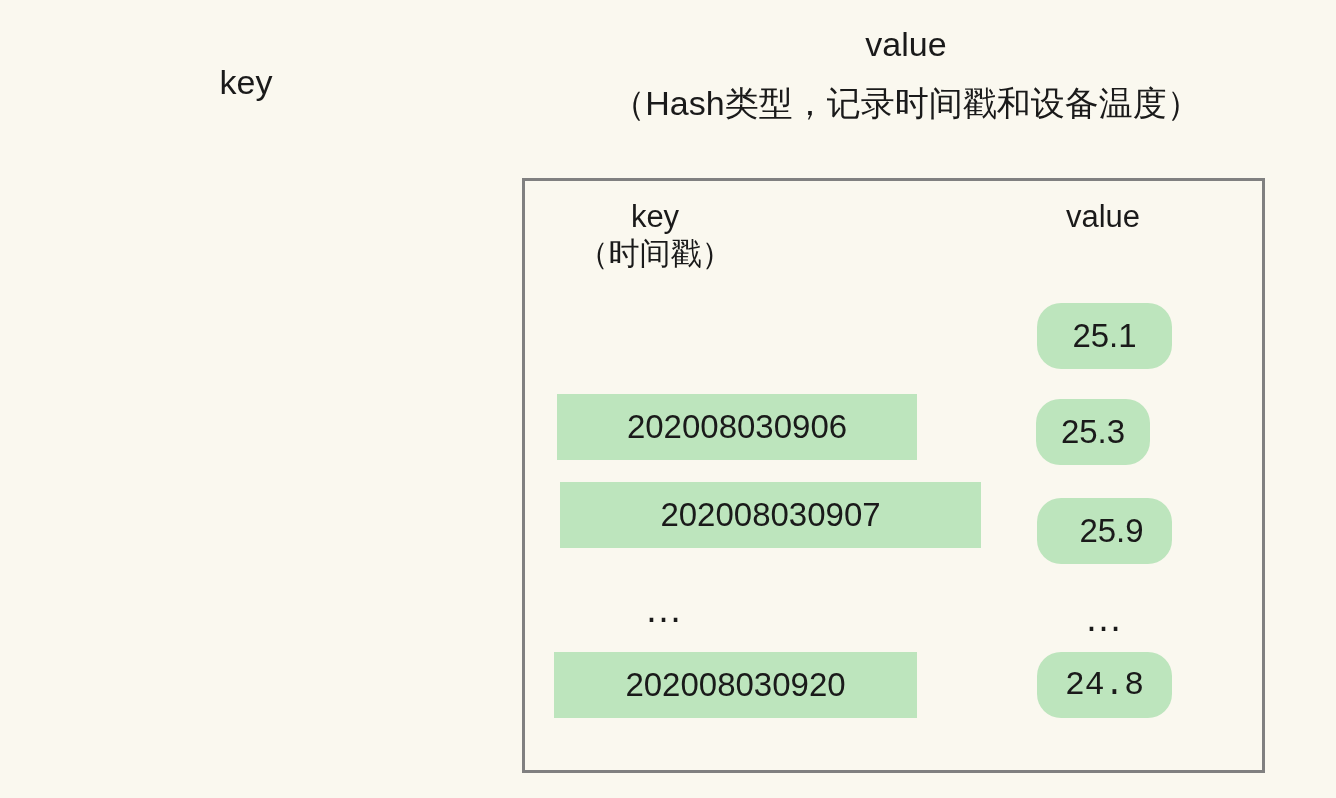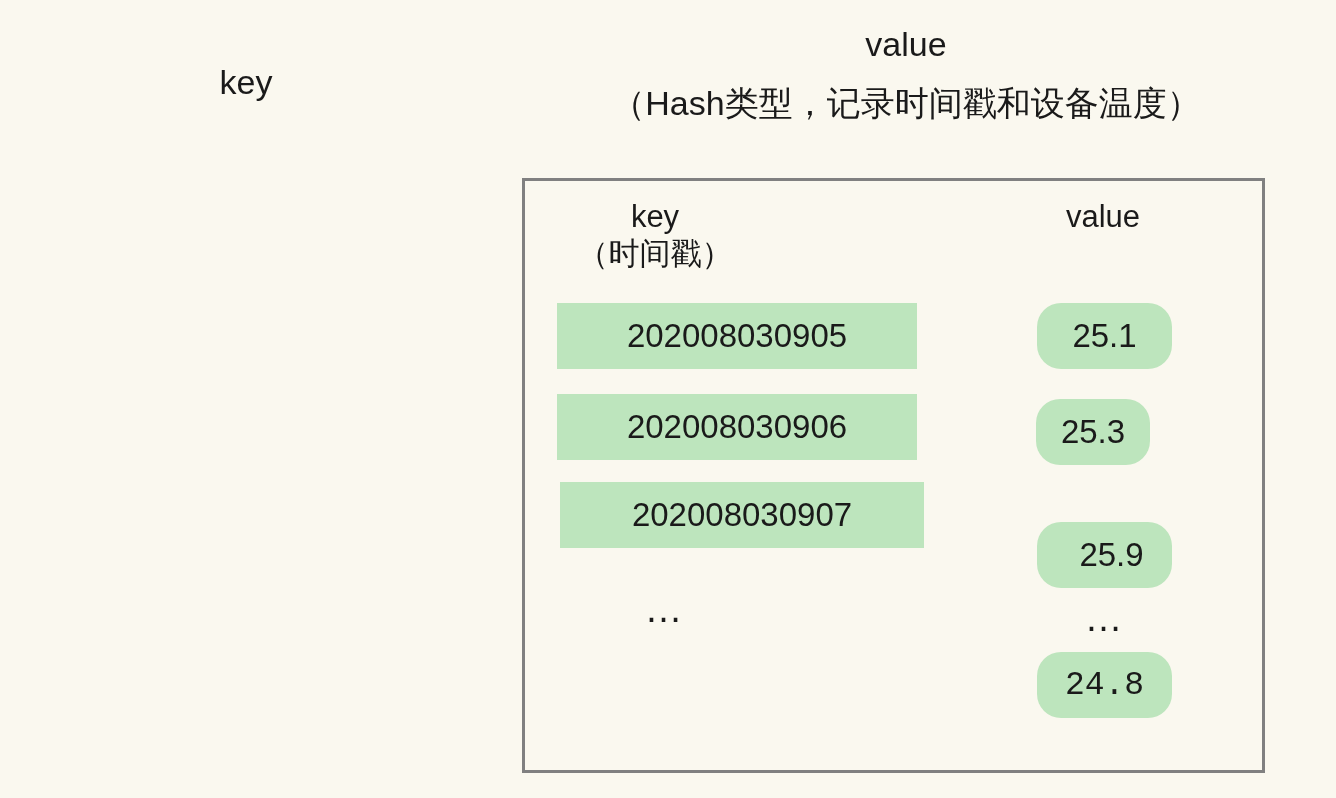--- a/index.html
+++ b/index.html
@@ -113,22 +113,22 @@
   .cell-key { left: 557px; width: 360px; height: 66px; }
   .cell-val { left: 1037px; width: 135px; height: 66px; border-radius: 24px; }
 
   
   #row0-key { top: 303px; }
   #row0-val { top: 303px; }
 
   #row1-key { top: 394px; }
   #row1-val { top: 399px; left: 1036px; width: 114px; }
 
-  #row2-key { top: 482px; left: 560px; width: 364px; }
-  #row2-val { top: 522px; padding-left: 14px; }
+  #row2-key { top: 482px; left: 560px; width: 421px; }
+  #row2-val { top: 498px; padding-left: 14px; }
 
   #row4-key { top: 652px; left: 554px; width: 363px; }
   #row4-val { top: 652px; width: 135px; font-family: Liberation Mono, monospace; }
 
   
   .ellipsis {
     position: absolute;
     font-size: 38px;
     letter-spacing: 3px;
     color: #1a1a1a;
@@ -155,27 +155,27 @@
 
   <div class="col-header" id="col-header-key">
     <span>key</span>
     <span class="sub">（时间戳）</span>
   </div>
 
   <div class="col-header" id="col-header-value">
     <span>value</span>
   </div>
 
-  <div class="cell cell-key" id="row0-key">202008030905</div>
   <div class="cell cell-val" id="row0-val">25.1</div>
 
   <div class="cell cell-key" id="row1-key">202008030906</div>
   <div class="cell cell-val" id="row1-val">25.3</div>
 
   <div class="cell cell-key" id="row2-key">202008030907</div>
   <div class="cell cell-val" id="row2-val">25.9</div>
 
   <div class="ellipsis" id="ellipsis-key">…</div>
   <div class="ellipsis" id="ellipsis-val">…</div>
 
+  <div class="cell cell-key" id="row4-key">202008030920</div>
   <div class="cell cell-val" id="row4-val">24.8</div>
 
 </div>
 
 </body></html>

